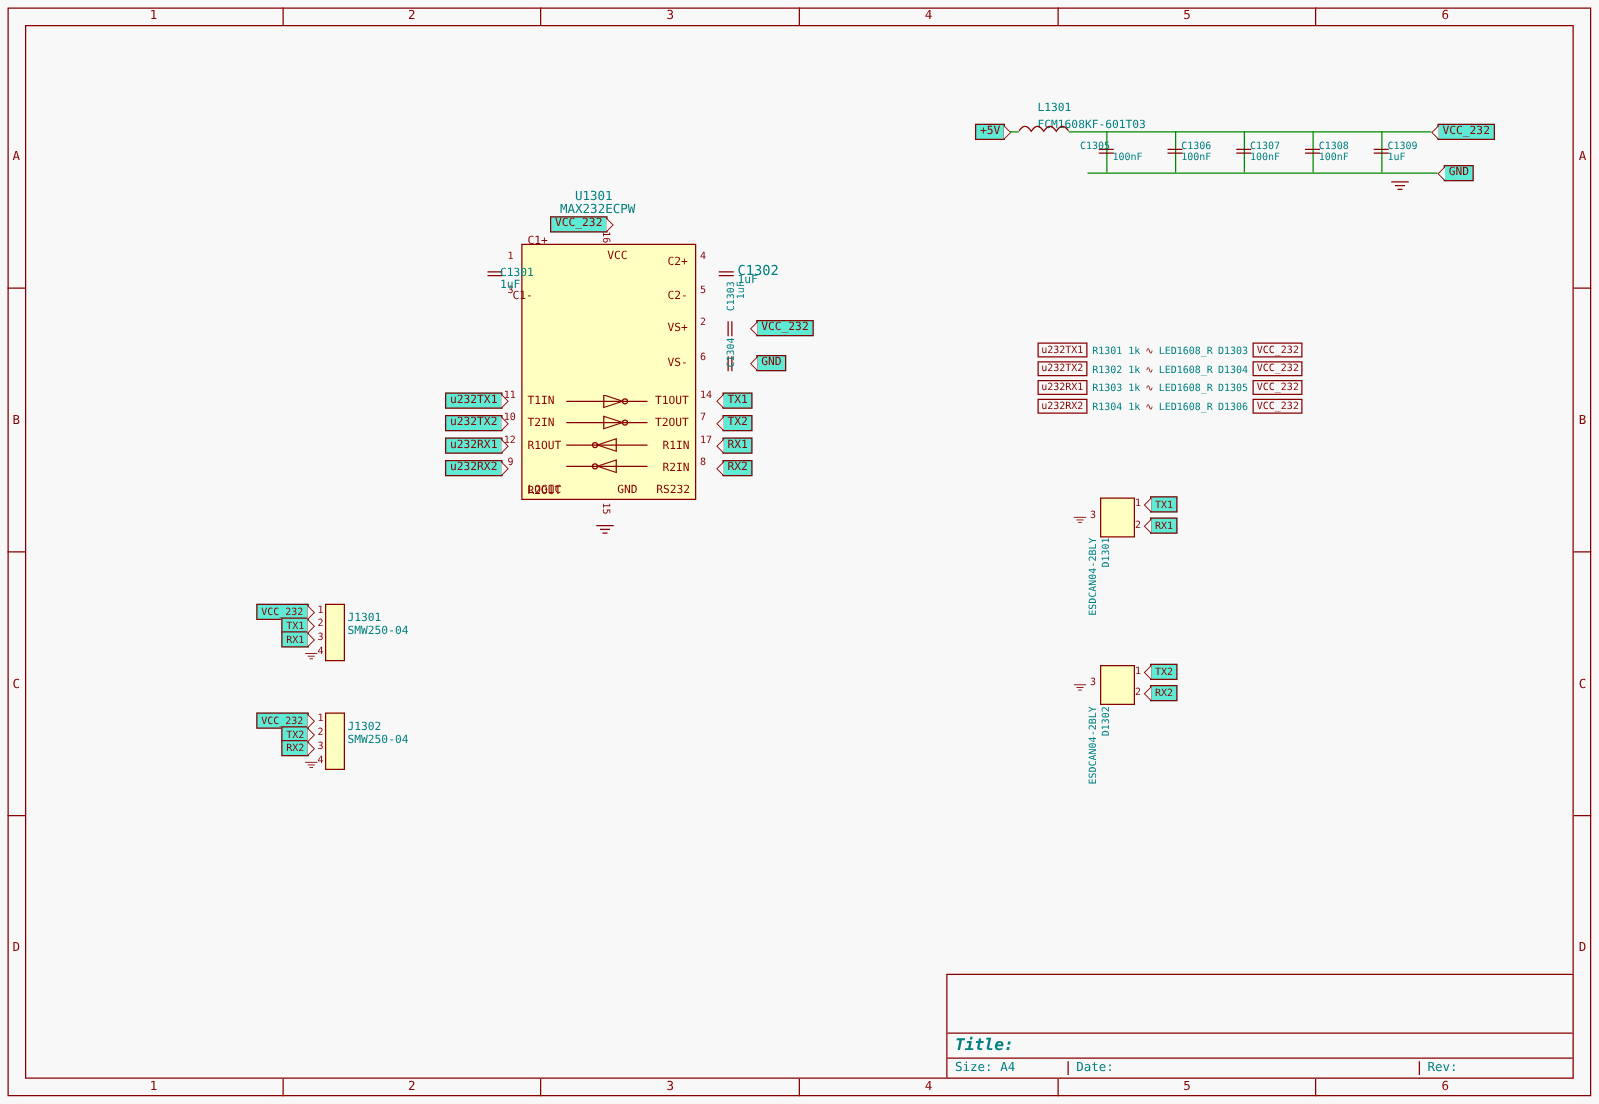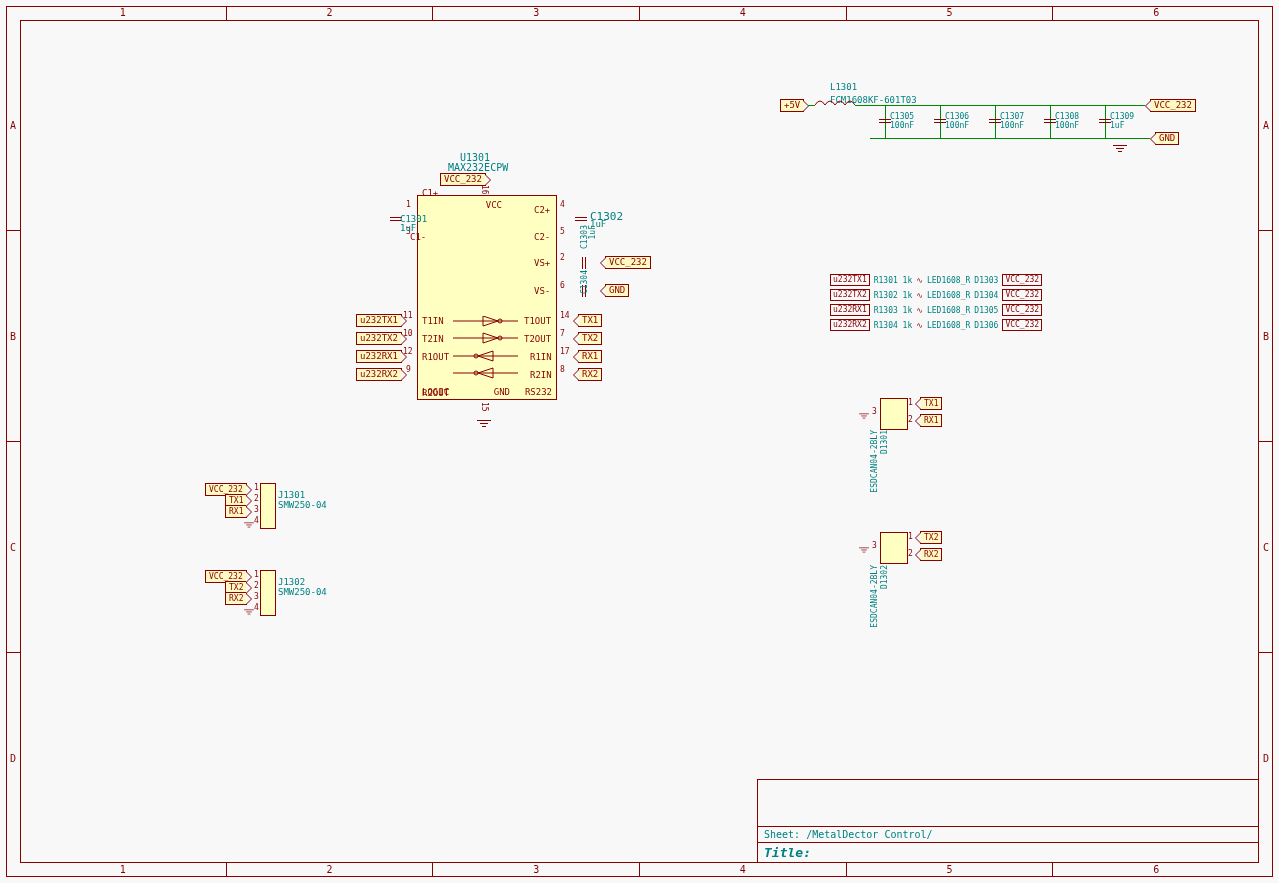--- a/index.html
+++ b/index.html
@@ -78,21 +78,21 @@
   .pin-text { position: absolute; font-size: 9px; color: #880000; }
   .pin-num  { position: absolute; font-size: 8px; color: #880000; }
   .ref-text { position: absolute; font-size: 10px; color: #008080; }
   .net-label {
     position: absolute;
     font-size: 9px;
     color: #880000;
     border: 1px solid #880000;
     padding: 0 3px;
     line-height: 11px;
-    background: #fef9c3;
+    background: #5eead4;
     white-space: nowrap;
   }
   .net-label.left::after {
     content:""; position:absolute; right:-6px; top:0;
     border-top:6px solid transparent; border-bottom:6px solid transparent;
     border-left:6px solid #880000;
   }
   .net-label.left::before{
     content:""; position:absolute; right:-5px; top:1px;
     border-top:5px solid transparent; border-bottom:5px solid transparent;
@@ -268,21 +268,21 @@
   <div class="wire-h" style="left:855px;top:105px;width:290px"></div>
   <div class="net-label right" style="left:1150px;top:99px">VCC_232</div>
   <div class="wire-h" style="left:870px;top:138px;width:280px"></div>
   <div class="net-label right" style="left:1155px;top:132px">GND</div>
   <div class="gnd" style="left:1113px;top:145px">
       <span></span>
     </div>
 
   <div class="wire-v" style="left:885px;top:105px;height:33px"></div>
   <div class="cap" style="left:879px;top:116px"></div>
-  <div class="ref-text" style="left:890px;top:112px;font-size:8px">C1305</div>
+  <div class="ref-text" style="left:864px;top:112px;font-size:8px">C1305</div>
   <div class="ref-text" style="left:890px;top:121px;font-size:8px">100nF</div>
   <div class="wire-v" style="left:940px;top:105px;height:33px"></div>
   <div class="cap" style="left:934px;top:116px"></div>
   <div class="ref-text" style="left:945px;top:112px;font-size:8px">C1306</div>
   <div class="ref-text" style="left:945px;top:121px;font-size:8px">100nF</div>
   <div class="wire-v" style="left:995px;top:105px;height:33px"></div>
   <div class="cap" style="left:989px;top:116px"></div>
   <div class="ref-text" style="left:1000px;top:112px;font-size:8px">C1307</div>
   <div class="ref-text" style="left:1000px;top:121px;font-size:8px">100nF</div>
   <div class="wire-v" style="left:1050px;top:105px;height:33px"></div>
@@ -374,20 +374,22 @@
   <div class="pin-num" style="left:872px;top:541px">3</div>
   <div class="pin-num" style="left:908px;top:532px">1</div>
   <div class="pin-num" style="left:908px;top:549px">2</div>
   <div class="net-label right" style="left:920px;top:531px;font-size:8px">TX2</div>
   <div class="net-label right" style="left:920px;top:548px;font-size:8px">RX2</div>
   <div class="ref-text vtext" style="left:870px;top:565px;font-size:8px">ESDCAN04-2BLY</div>
   <div class="ref-text vtext" style="left:880px;top:565px;font-size:8px">D1302</div>
 
   <div class="title-block">
     <div class="row"></div>
-    <div class="row">
-        <span>Sheet: /MetalDector Control/</span>
-      </div>
     <div class="row" style="font-weight:bold;font-style:italic;font-size:13px">
         <span>Title:</span>
       </div>
+    <div class="row">
+      <span class="cell" style="flex:0 0 90px">Size: A4</span>
+      <span class="cell" style="flex:1">Date:</span>
+      <span class="cell" style="flex:0 0 110px">Rev:</span>
+    </div>
   </div>
 </div>
 
 </body></html>

